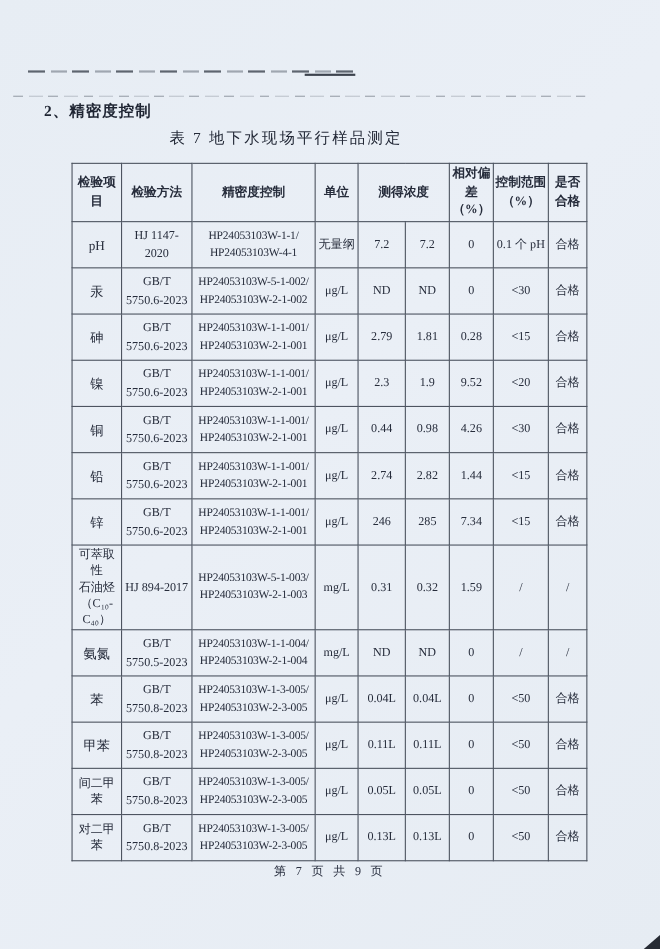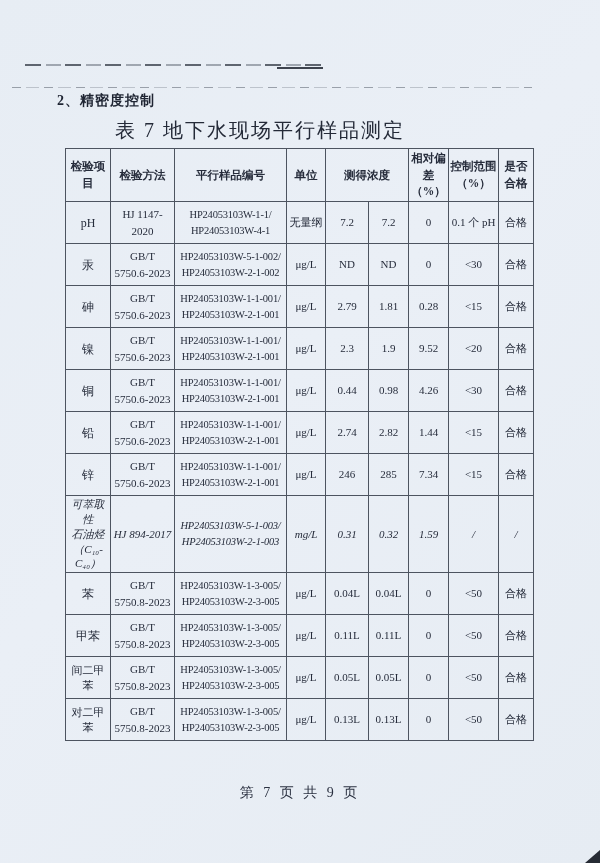--- a/index.html
+++ b/index.html
@@ -44,32 +44,32 @@
     position: absolute;
     right: 0; bottom: 0;
     width: 0; height: 0;
     border-bottom: 13px solid #262b34;
     border-left: 15px solid transparent;
   }
 
   
   .section-heading {
     position: absolute;
-    top: 92px; left: 57px;
+    top: 92px; left: 40px;
     font-size: 14px;
     font-weight: bold;
     letter-spacing: 1px;
     color: #1f2533;
   }
   .table-title {
     position: absolute;
     top: 117px; left: 0;
     width: 520px;
     text-align: center;
-    font-size: 20px;
+    font-size: 14px;
     letter-spacing: 2px;
     color: #242a38;
   }
 
   
   .table-wrap {
     position: absolute;
     top: 148px; left: 65px;
     width: 468px;
   }
@@ -93,30 +93,30 @@
     line-height: 1.45;
     height: 42px;
   }
   td {
     font-size: 11px;
     line-height: 1.5;
     height: 39px;
   }
   td.c-item { font-size: 12px; }
   td.c-sample { font-size: 10.5px; letter-spacing: -0.2px; }
-  tr.row-tall td { height: 55px; font-style: italic; }
+  tr.row-tall td { height: 55px; }
   td.c-item.small { font-size: 11px; line-height: 1.35; }
 
   
   .page-footer {
     position: absolute;
     top: 784px; left: 0;
     width: 600px;
     text-align: center;
-    font-size: 14px;
+    font-size: 11px;
     letter-spacing: 3px;
     color: #2a3040;
   }
 </style>
 </head>
 <body>
 
 <div class="artifact-line-a"></div>
 <div class="artifact-line-a2"></div>
 <div class="artifact-line-b"></div>
@@ -135,21 +135,21 @@
         <col style="width:43px">
         <col style="width:40px">
       <col style="width:40px">
         <col style="width:50px">
         <col style="width:35px">
     </colgroup>
     <tbody>
       <tr>
         <th>检验项目</th>
         <th>检验方法</th>
-        <th>平行样品编号</th>
+        <th>精密度控制</th>
         <th>单位</th>
         <th colspan="2">测得浓度</th>
         <th>相对偏差
 （%）</th>
         <th>控制范围
 （%）</th>
         <th>是否
 合格</th>
       </tr>
 
@@ -258,20 +258,33 @@
         <td class="c-sample">HP24053103W-5-1-003/
 HP24053103W-2-1-003</td>
         <td>mg/L</td>
         <td>0.31</td>
         <td>0.32</td>
         <td>1.59</td>
         <td>/</td>
         <td>/</td>
       </tr>
 
+      <tr>
+        <td class="c-item">氨氮</td>
+        <td>GB/T
+5750.5-2023</td>
+        <td class="c-sample">HP24053103W-1-1-004/
+HP24053103W-2-1-004</td>
+        <td>mg/L</td>
+        <td>ND</td>
+        <td>ND</td>
+        <td>0</td>
+        <td>/</td>
+        <td>/</td>
+      </tr>
 
       <tr>
         <td class="c-item">苯</td>
         <td>GB/T
 5750.8-2023</td>
         <td class="c-sample">HP24053103W-1-3-005/
 HP24053103W-2-3-005</td>
         <td>μg/L</td>
         <td>0.04L</td>
         <td>0.04L</td>

